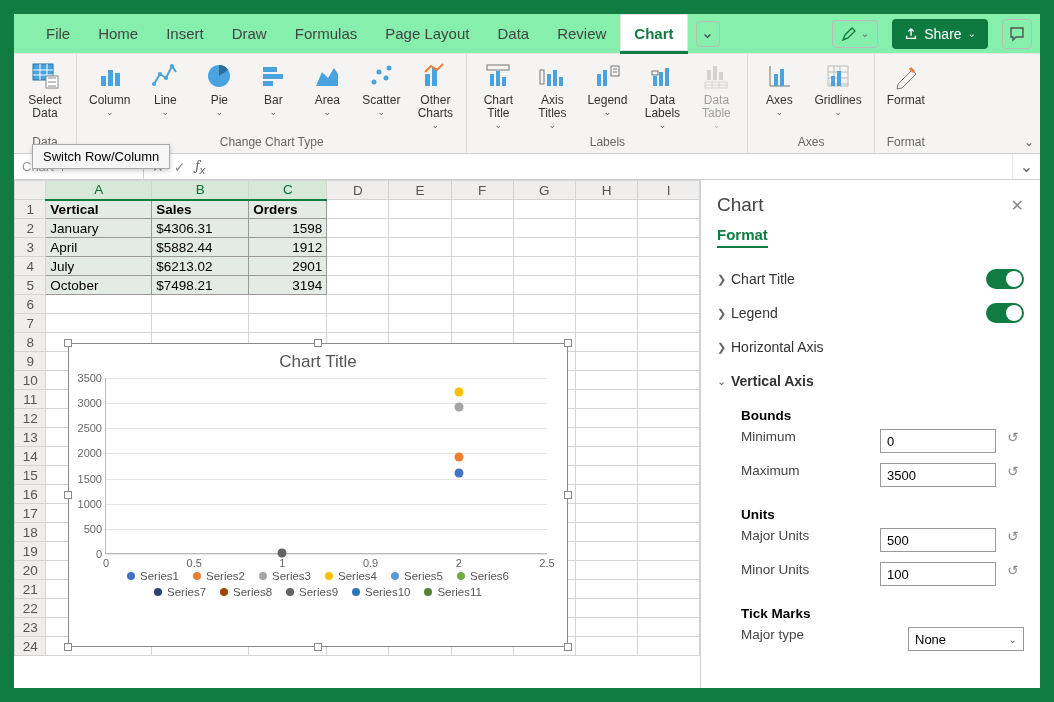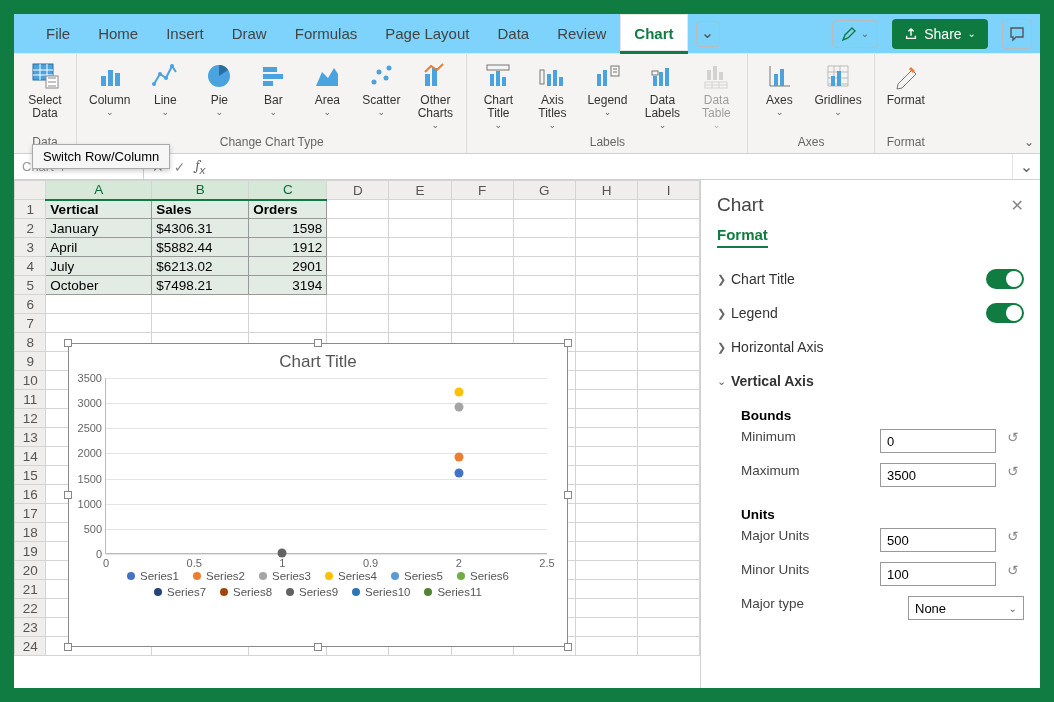--- a/index.html
+++ b/index.html
@@ -1,21 +1,21 @@
 <!DOCTYPE html>
 <html><head>
 <meta charset="utf-8">
 <style>
   * { box-sizing: border-box; margin: 0; padding: 0; font-family: "Segoe UI", Arial, sans-serif; }
   html, body { width: 1054px; height: 702px; overflow: hidden; }
   body { background: #107c41; padding: 14px; }
   .app { width: 100%; height: 100%; background: #fff; display: flex; flex-direction: column; position: relative; }
 
   
-  .tabstrip { height: 40px; display: flex; align-items: center; padding: 0 8px 0 18px; background: #7dd3fc; position: relative; border-bottom: 1px solid #e6e6e6; }
+  .tabstrip { height: 40px; display: flex; align-items: center; padding: 0 8px 0 18px; background: #86efac; position: relative; border-bottom: 1px solid #e6e6e6; }
   .tab { padding: 0 14px; height: 40px; line-height: 40px; font-size: 15px; color: #444; cursor: pointer; }
   .tab.active { color: #107c41; border-bottom: 3px solid #107c41; font-weight: 600; }
   .tab-more { width: 24px; text-align:center; color:#555; margin-left:8px; border:1px solid #bbb; height:26px; line-height:22px; border-radius:4px; }
   .tab.highlighted { background:#fff; box-shadow: 0 0 0 1px #e6e6e6 inset; }
   .tabstrip-right { margin-left: auto; display: flex; align-items: center; gap: 14px; }
   .pen-btn { border:1px solid #bbb; border-radius:4px; height:28px; padding:0 8px; display:flex; align-items:center; gap:4px; color:#107c41; }
   .share-btn { background:#0f7a3f; color:#fff; border-radius:4px; height:30px; padding:0 12px; display:flex; align-items:center; gap:6px; font-size:14px; }
   .comments-btn { border:1px solid #bbb; border-radius:4px; width:30px; height:30px; display:flex; align-items:center; justify-content:center; color:#555; }
 
   
@@ -777,20 +777,21 @@
           <label>Major Units</label>
           <input value="500" style="">
           <span class="undo">↺</span>
         </div>
         <div class="sp-field">
           <label>Minor Units</label>
           <input value="100" style="">
           <span class="undo">↺</span>
         </div>
 
+        <div class="sp-sec-head">Tick Marks</div>
         <div class="sp-field">
           <label>Major type</label>
           <div class="sel">
             <span>None</span>
             <span style="font-size:10px;color:#666;">⌄</span>
           </div>
         </div>
       </div>
     </div>
   </div>

